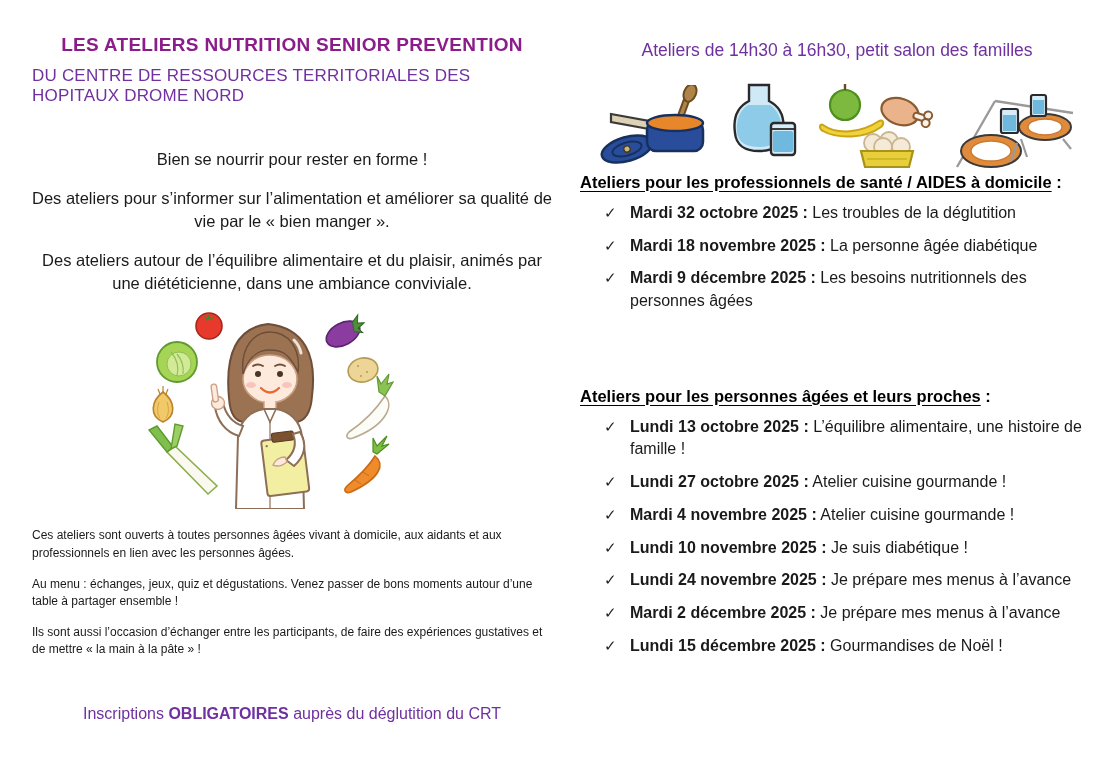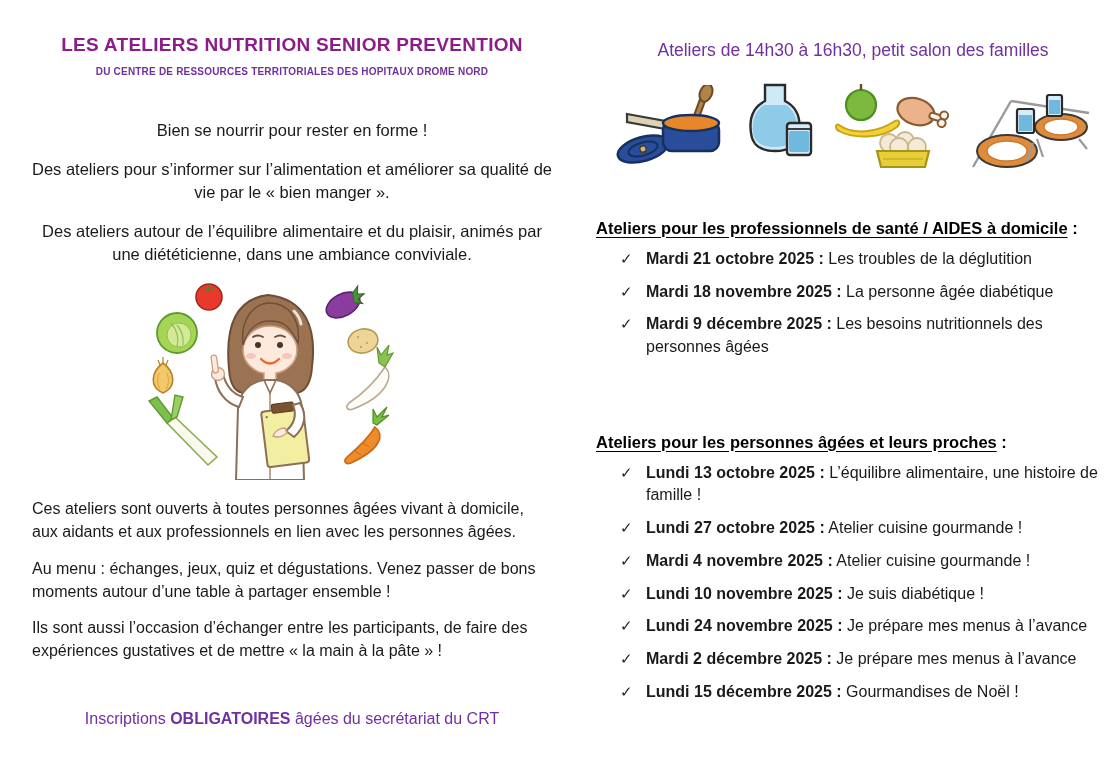--- a/index.html
+++ b/index.html
@@ -8,35 +8,35 @@
     --text:#1a1a1a;
   }
   *{margin:0;padding:0;box-sizing:border-box;}
   html,body{background:#fff;}
   body{font-family:"Liberation Sans", sans-serif;color:var(--text);}
   .page{position:relative;width:1110px;height:776px;background:#fff;overflow:hidden;}
 
   
   .col-left{position:absolute;left:32px;top:34px;width:520px;}
   .doc-title{font-size:19px;font-weight:bold;color:var(--title-color);text-align:center;letter-spacing:.3px;}
-  .doc-subtitle{font-size:10px;color:var(--purple);text-align:center;margin-top:10px;letter-spacing:.2px;font-weight:bold;}
+  .doc-subtitle{font-size:17px;color:var(--purple);margin-top:10px;letter-spacing:.2px;}
   .intro{margin-top:42px;}
   .intro p{font-size:16.5px;line-height:1.4;text-align:center;margin-bottom:9px;margin-top:16px;}
   .illustration-wrap{width:310px;margin:4px auto 0;}
   .body-paras{margin-top:10px;}
-  .body-paras p{font-size:16px;line-height:1.42;margin-top:14px;text-align:left;}
+  .body-paras p{font-size:12px;line-height:1.42;margin-top:14px;text-align:left;}
   .inscription{margin-top:44px;font-size:16px;line-height:1.45;color:var(--purple);text-align:center;}
   .inscription b{font-weight:bold;}
 
   
-  .col-right{position:absolute;left:596px;top:38px;width:514px;}
+  .col-right{position:absolute;left:580px;top:38px;width:514px;}
   .right-header{font-size:17.5px;line-height:1.42;color:var(--purple);text-align:center;}
   .food-icons{display:flex;justify-content:center;align-items:flex-end;gap:16px;margin-top:18px;height:92px;}
   .food-icons svg{display:block;}
-  .sections{margin-top:46px;}
+  .sections{}
   .section + .section{margin-top:74px;}
   .section-heading{font-size:16.5px;font-weight:bold;color:#000;}
   .section-heading .hu{text-decoration:underline;text-underline-offset:3px;}
   .item{display:flex;gap:10px;padding-left:24px;margin-top:10px;font-size:16px;line-height:1.42;}
   .item .check{flex:0 0 16px;font-size:15px;color:#222;}
   .item .item-text{flex:1;}
   .item .item-text b{font-weight:bold;}
 </style>
 </head>
 <body>
@@ -146,21 +146,21 @@
       </svg>
     </div>
 
     <div class="body-paras">
       <p>Ces ateliers sont ouverts à toutes personnes âgées vivant à domicile, aux aidants et aux professionnels en lien avec les personnes âgées.</p>
       <p>Au menu : échanges, jeux, quiz et dégustations. Venez passer de bons moments autour d’une table à partager ensemble !</p>
       <p>Ils sont aussi l’occasion d’échanger entre les participants, de faire des expériences gustatives et de mettre « la main à la pâte » !</p>
     </div>
 
     <div class="inscription">
-      <div><span>Inscriptions </span><b>OBLIGATOIRES</b><span> âgées du secrétariat du CRT</span></div>
+      <div><span>Inscriptions </span><b>OBLIGATOIRES</b><span> auprès du déglutition du CRT</span></div>
     </div>
   </div>
 
   <div class="col-right">
     <div class="right-header">
       <div>Ateliers de 14h30 à 16h30, petit salon des familles</div>
     </div>
 
     <div class="food-icons">
 
@@ -215,21 +215,21 @@
         <rect x="82" y="13" width="11" height="14" fill="#6fb9de"></rect>
         <path d="M70,52 L76,70 M112,52 L120,62 M66,56 L60,74" stroke="#9a9a9a" stroke-width="2.2"></path>
       </svg>
     </div>
 
     <div class="sections">
         <div class="section">
           <div class="section-heading"><span class="hu">Ateliers pour les professionnels de santé / AIDES à domicile</span><span> :</span></div>
           <div class="item">
             <span class="check">✓</span>
-            <span class="item-text"><b>Mardi 21 octobre 2025 :</b> Les troubles de la déglutition</span>
+            <span class="item-text"><b>Mardi 32 octobre 2025 :</b> Les troubles de la déglutition</span>
           </div>
           <div class="item">
             <span class="check">✓</span>
             <span class="item-text"><b>Mardi 18 novembre 2025 :</b> La personne âgée diabétique</span>
           </div>
           <div class="item">
             <span class="check">✓</span>
             <span class="item-text"><b>Mardi 9 décembre 2025 :</b> Les besoins nutritionnels des personnes âgées</span>
           </div>
         </div>

